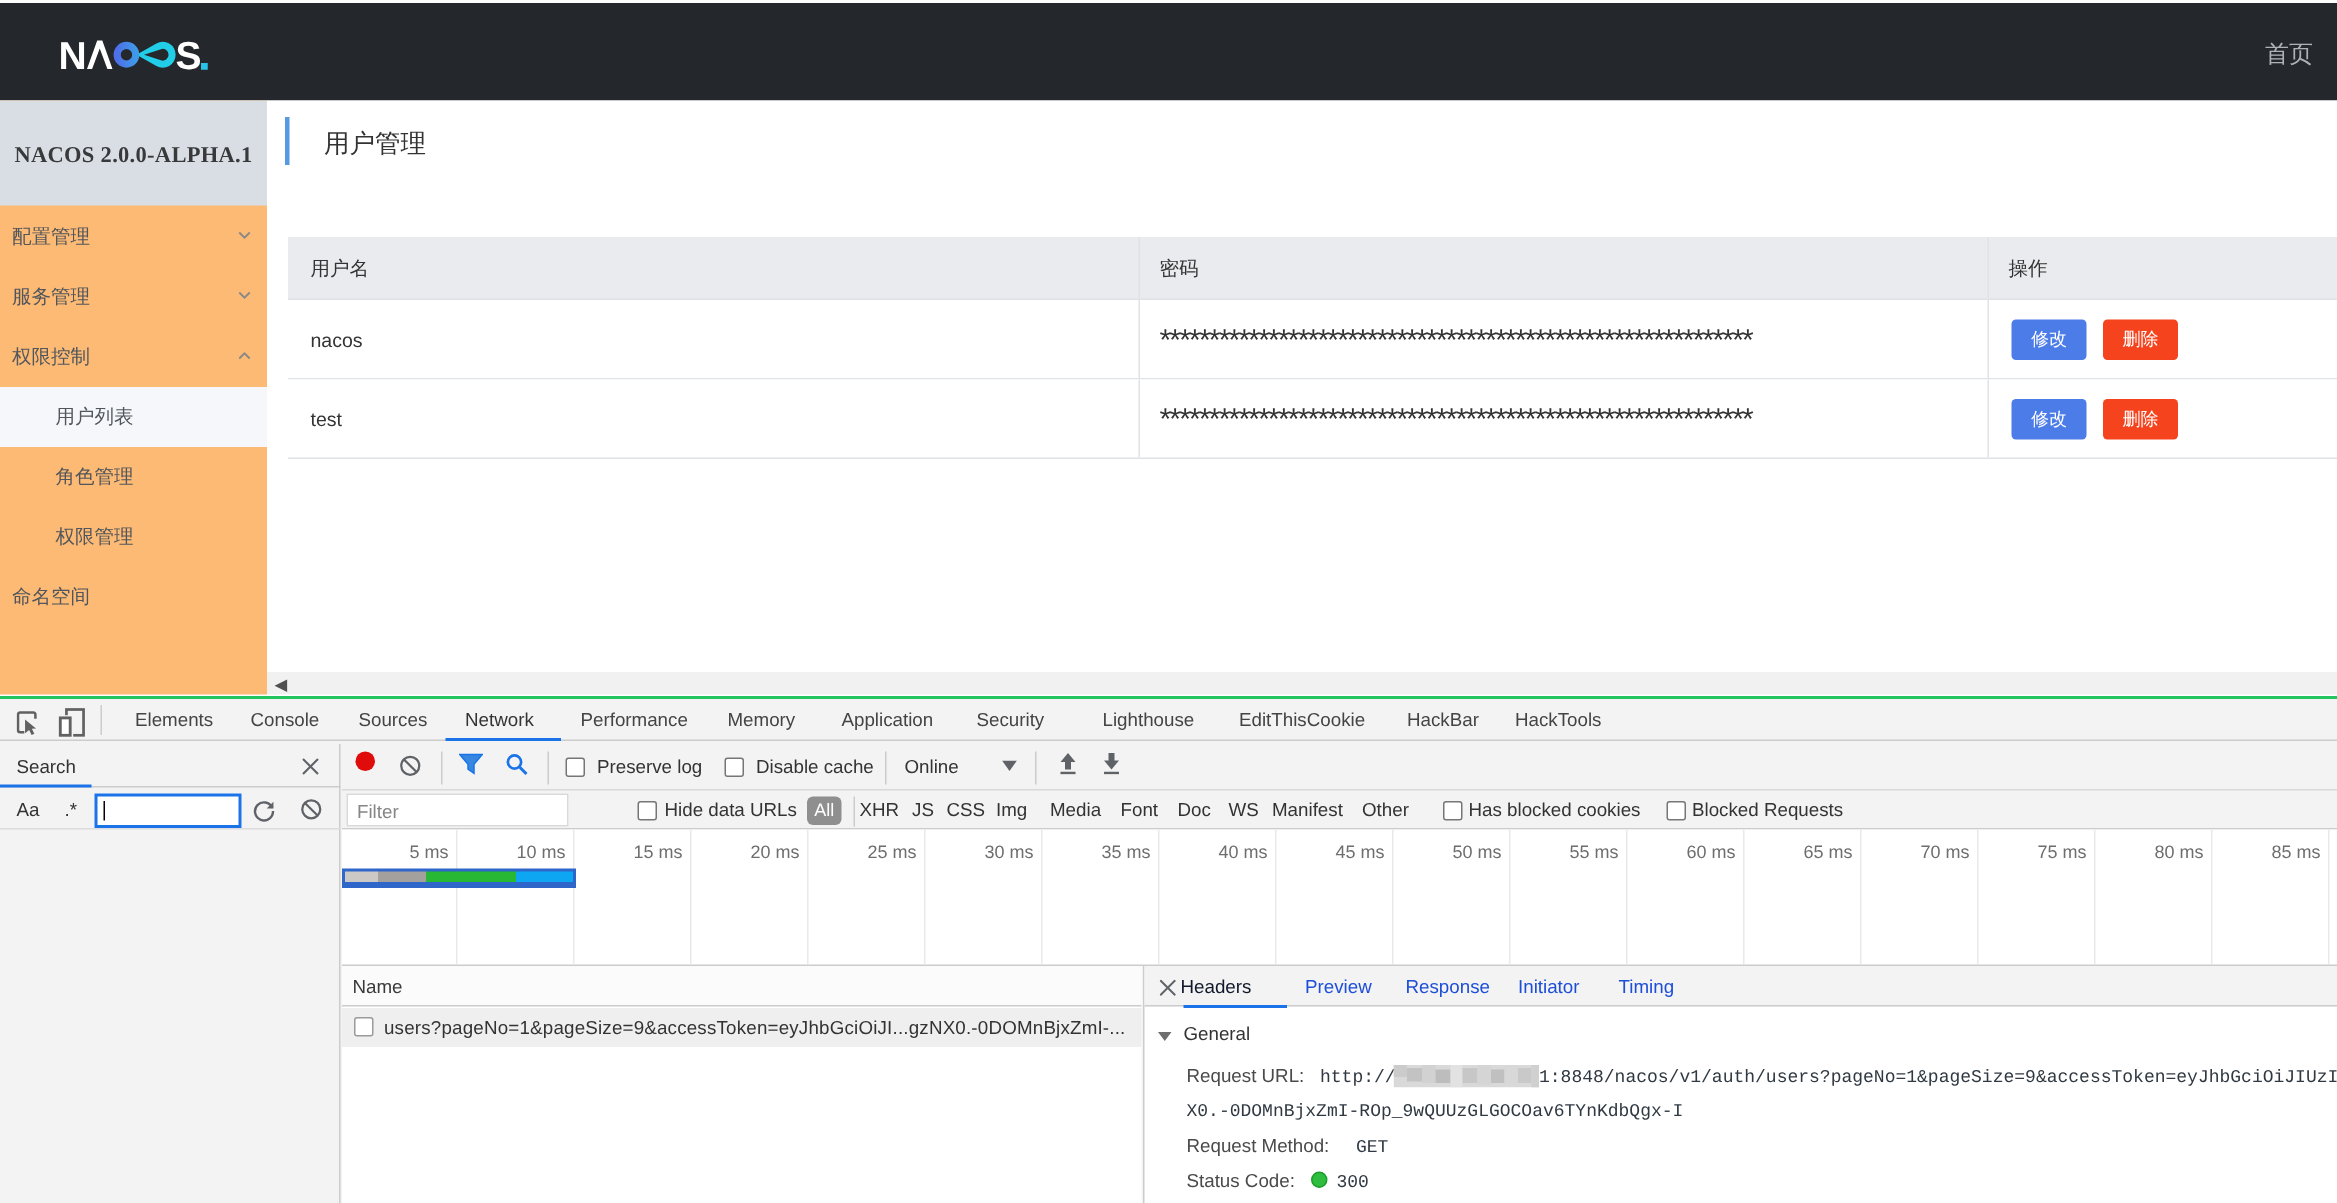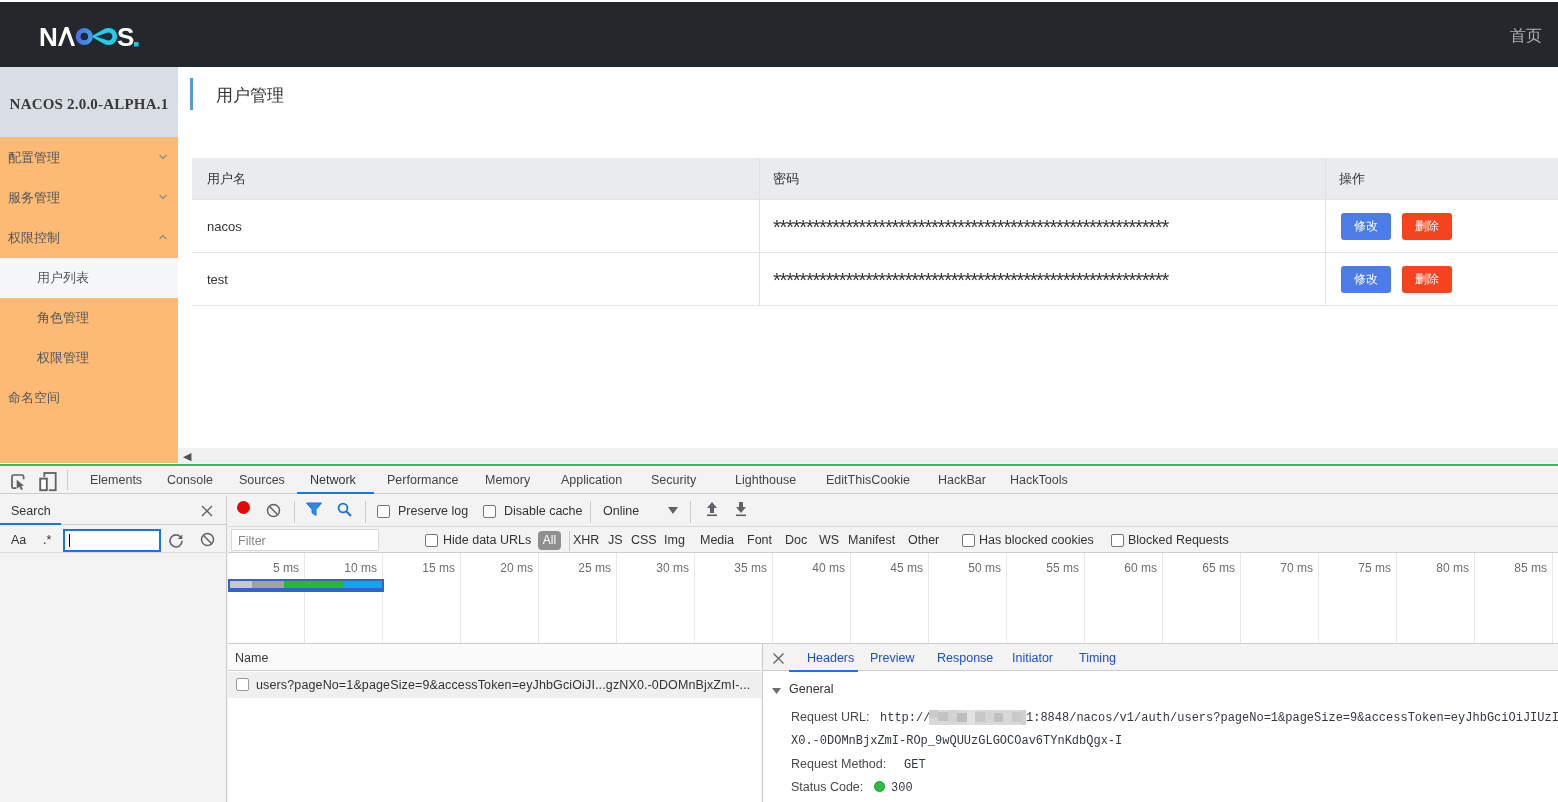--- a/index.html
+++ b/index.html
@@ -317,21 +317,21 @@
       <div id="ntrow">
         <div class="cb" style="left:8px;top:6px;background:#fff;border-color:#9a9a9a"></div>
         <span class="abs" style="left:28px;top:6px;font-size:12.5px;letter-spacing:0.13px">users?pageNo=1&amp;pageSize=9&amp;accessToken=eyJhbGciOiJI...gzNX0.-0DOMnBjxZmI-...</span>
       </div>
     </div>
     <div id="dpane">
       <div id="dptabs">
         <svg class="abs" style="left:10px;top:9px" width="11" height="11" viewBox="0 0 11 11">
             <path d="M0.5 0.5 L10.5 10.5 M10.5 0.5 L0.5 10.5" stroke="#5f6368" stroke-width="1.3"></path>
           </svg>
-        <span class="dptab" style="left:44px;color:#1d4ed8">Headers</span>
+        <span class="dptab" style="left:24px;color:#0f172a">Headers</span>
         <span class="dptab" style="left:107px">Preview</span>
         <span class="dptab" style="left:174px">Response</span>
         <span class="dptab" style="left:249px">Initiator</span>
         <span class="dptab" style="left:316px">Timing</span>
         <div class="abs" style="left:26px;top:26px;width:69px;height:2px;background:#1a73e8"></div>
       </div>
       <svg class="abs" style="left:9px;top:42px" width="9" height="9" viewBox="0 0 9 9">
           <path d="M0 2 L9 2 L4.5 8 Z" fill="#6e6e6e"></path>
         </svg>
       <span class="abs bold" style="left:26px;top:38px;color:#333">General</span>

